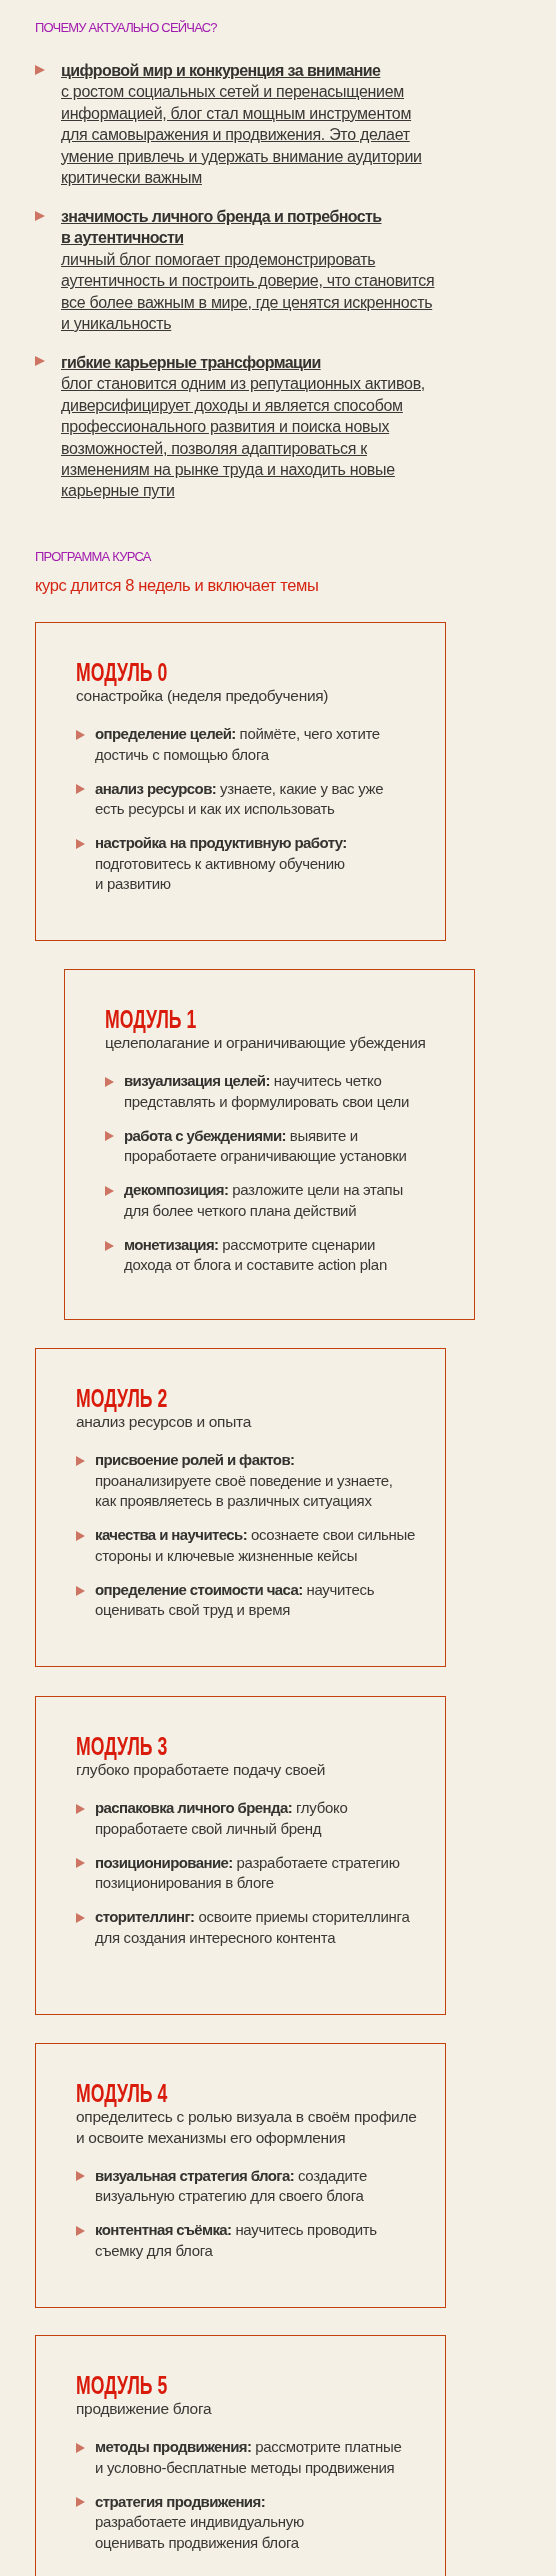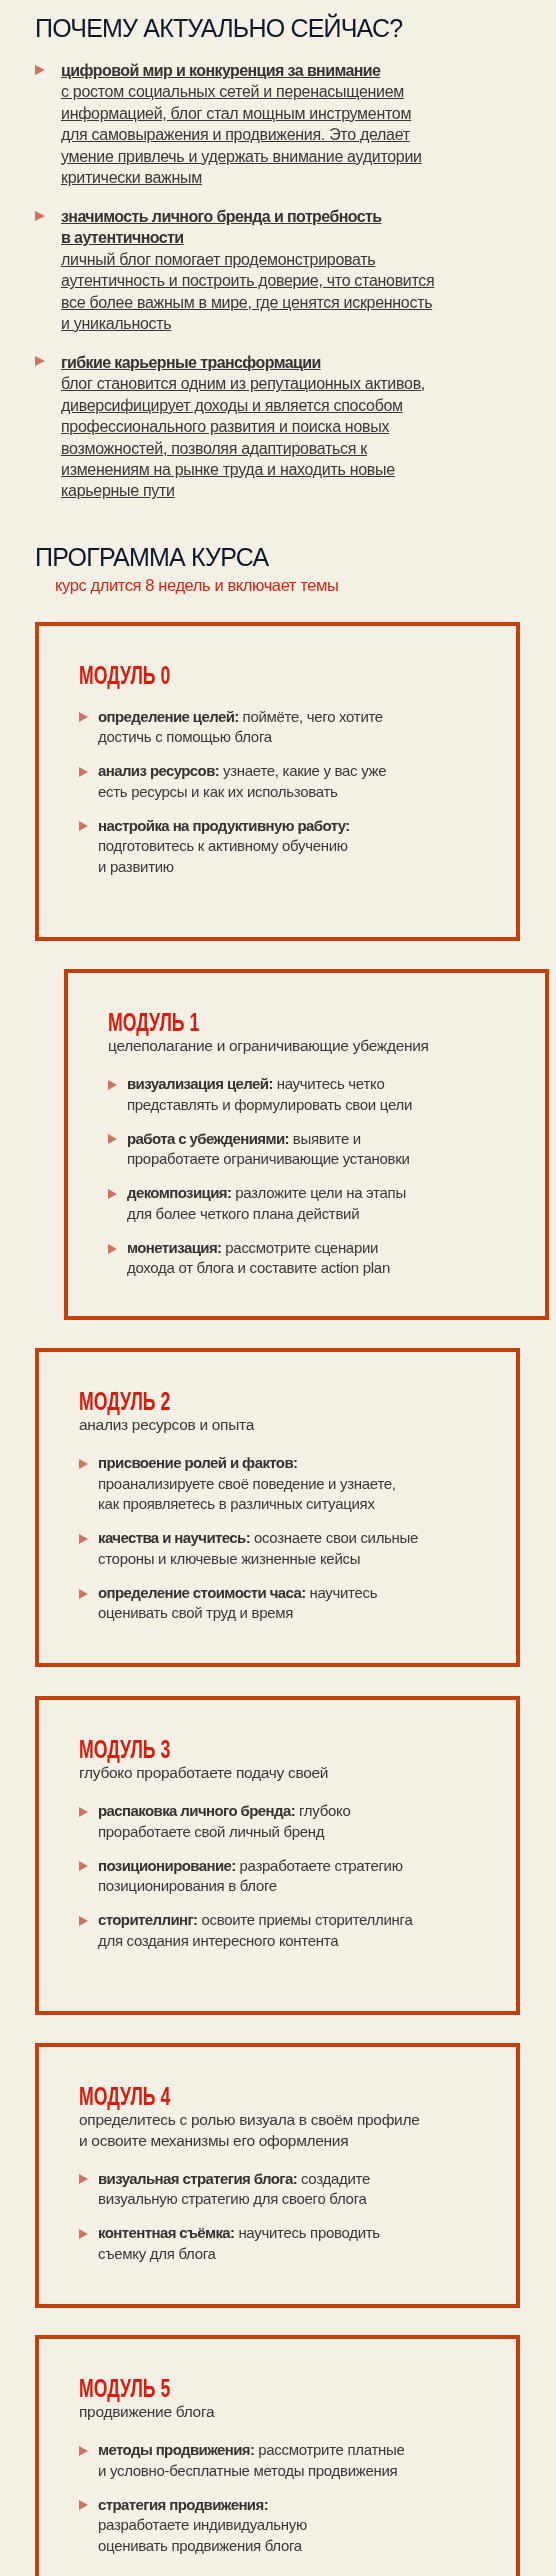--- a/index.html
+++ b/index.html
@@ -11,25 +11,25 @@
     width: 556px;
     height: 3070px;
     position: relative;
     overflow: hidden;
     font-family: "Liberation Sans", sans-serif;
     color: #3a3834;
   }
   .abs { position: absolute; }
   .h-caps {
     font-family: "Liberation Sans", sans-serif;
-    font-size: 25px;
+    font-size: 13px;
     line-height: 20.6px;
     font-weight: 400;
     letter-spacing: -0.8px;
-    color: #0f172a;
+    color: #a21caf;
     white-space: nowrap;
     text-align: right;
   }
   .red-sub {
     font-size: 16.5px;
     line-height: 20.6px;
     color: #d42512;
     letter-spacing: -0.4px;
     white-space: nowrap;
   }
@@ -54,22 +54,22 @@
     color: #3a3834;
   }
   .line b, .bold {
     font-weight: 700;
     letter-spacing: -0.6px;
     color: #353330;
   }
   .module {
     position: absolute;
     left: 35px;
-    width: 485px;
-    border: 4px solid #c2410c;
+    width: 411px;
+    border: 1px solid #c2410c;
     box-sizing: border-box;
   }
   .module-inner {
     position: absolute;
     left: 40px;
     top: 36px;
     right: 20.6px;
   }
   .mod-title {
     display: inline-block;
@@ -122,25 +122,28 @@
     <span class="line">блог становится одним из репутационных активов,</span>
     <span class="line">диверсифицирует доходы и является способом</span>
     <span class="line">профессионального развития и поиска новых</span>
     <span class="line">возможностей, позволяя адаптироваться к</span>
     <span class="line">изменениям на рынке труда и находить новые</span>
     <span class="line">карьерные пути</span>
   </div>
 </div>
 
 <div class="abs h-caps" style="left:35px; top:547px;">ПРОГРАММА КУРСА</div>
-<div class="abs red-sub" style="left:35px; top:575px;margin-left:20px;">курс длится 8 недель и включает темы</div>
+<div class="abs red-sub" style="left:35px; top:575px;">курс длится 8 недель и включает темы</div>
 
 <div class="module" style="top:622px; height:319px;">
   <div class="module-inner">
     <div><span class="mod-title">МОДУЛЬ 0</span></div>
+    <div class="mod-sub">
+      <span class="line">сонастройка (неделя предобучения)</span>
+    </div>
     <div class="mod-bullets">
       <div class="bullet">
         <span class="tri"></span>
         <span class="line"><b>определение целей:</b><span> поймёте, чего хотите</span></span>
         <span class="line">достичь с помощью блога</span>
       </div>
       <div class="bullet">
         <span class="tri"></span>
         <span class="line"><b>анализ ресурсов:</b><span> узнаете, какие у вас уже</span></span>
         <span class="line">есть ресурсы и как их использовать</span>

